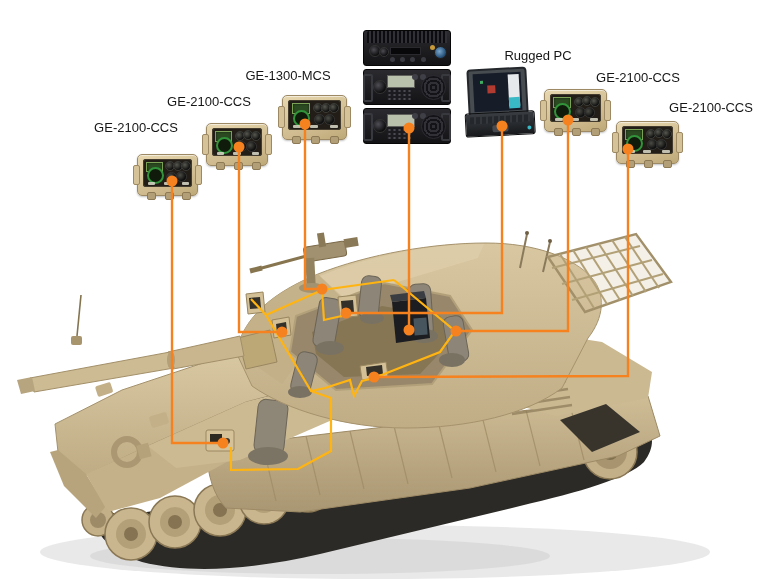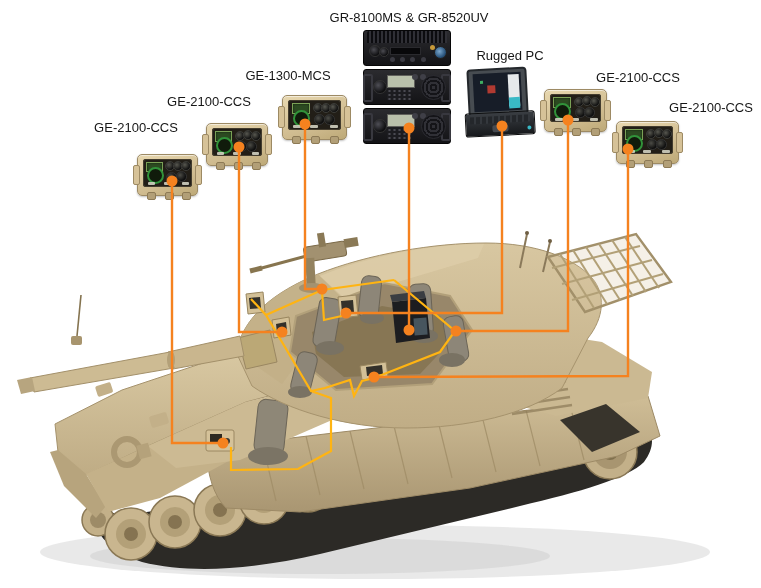--- a/index.html
+++ b/index.html
@@ -367,37 +367,36 @@
         <div class="handle hl"></div>
         <div class="handle hr"></div>
         <div class="rconn"></div>
         <div class="lcd"></div>
         <div class="keypad"></div>
         <div class="knb k1"></div>
         <div class="knb k2"></div>
         <div class="spk"></div>
       </div>
     </div>
-    <div class="dev-label" style="left: 409px; top: 11px;">GR-8100MS &amp; GR-8520UV</div>
     <div class="device laptop" style="left: 464px; top: 68px; width: 68px; height: 66px;">
       <div class="lp-screen">
         <div class="lp-disp">
           <div class="lp-red"></div>
           <div class="lp-dot"></div>
           <div class="lp-side"></div>
           <div class="lp-teal"></div>
         </div>
       </div>
       <div class="lp-base">
         <div class="lp-kbd"></div>
         <div class="lp-pad"></div>
         <div class="lp-led"></div>
       </div>
     </div>
-    <div class="dev-label" style="left: 510px; top: 49px;">Rugged PC</div>
+    <div class="dev-label" style="left: 538px; top: 49px;">Rugged PC</div>
     <div class="device ge-box" style="left: 544px; top: 89px; width: 61px; height: 41px;">
       <div class="tab l"></div>
       <div class="tab r"></div>
       <div class="ge-panel">
         <div class="ge-screen"></div>
         <div class="ge-conn c1"></div>
         <div class="ge-conn c2"></div>
         <div class="ge-conn c3"></div>
         <div class="ge-knob"></div>
         <div class="ge-dial d1"></div>

